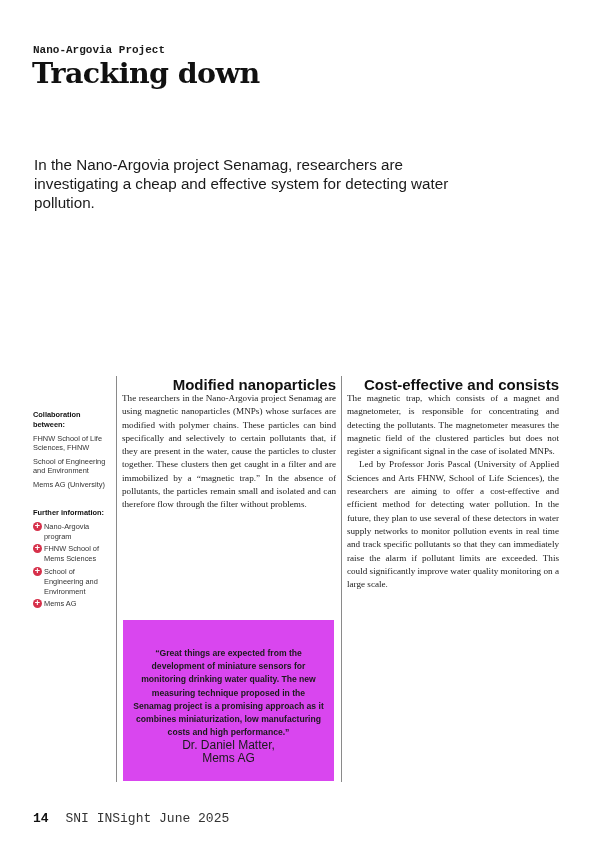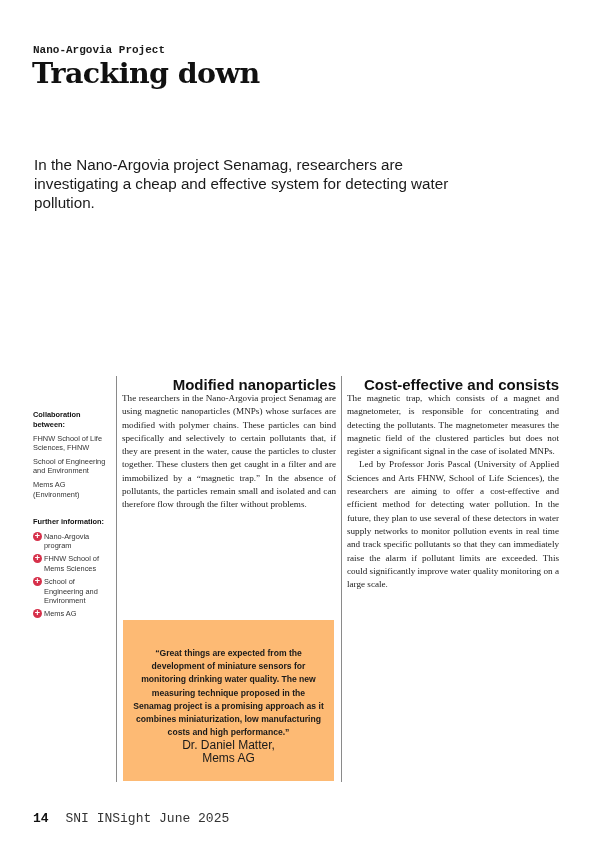--- a/index.html
+++ b/index.html
@@ -40,21 +40,21 @@
       text-align: justify; hyphens: manual;
     }
     .col h2 {
       margin: 0 0 1px 0; font-family: "Liberation Sans", sans-serif; font-weight: bold;
       font-size: 15px; line-height: 12px; color: #111; text-align: right;
     }
     .col p { margin: 0; }
     .col p.indent { text-indent: 12px; }
     .quote-box {
       position: absolute; left: 123px; top: 620px; width: 211px; height: 161px;
-      background: #fdba74;
+      background: #d946ef;
       font-family: "Liberation Sans", sans-serif; text-align: center; color: #1a1a1a;
     }
     .quote-text {
       margin: 27px 10px 0 10px; font-weight: bold; font-size: 8.6px; line-height: 13.2px;
     }
     .quote-author { font-size: 12px; line-height: 12.5px; margin-top: 0; }
     .footer {
       position: absolute; left: 33px; top: 811px;
       font-family: Liberation Mono, monospace; font-size: 13px; color: #333;
     }
@@ -68,21 +68,21 @@
 <h1 class="title">
   <span>Tracking down</span><br>
 </h1>
 
 <p class="lead">In the Nano-Argovia project Senamag, researchers are investigating a cheap and effective system for detecting water pollution.</p>
 
 <aside class="sidebar">
   <div class="sb-head">Collaboration between:</div>
   <div class="sb-item">FHNW School of Life Sciences, FHNW</div>
   <div class="sb-item">School of Engineering and Environment</div>
-  <div class="sb-item">Mems AG (Environment)</div>
+  <div class="sb-item">Mems AG (University)</div>
 
   <div class="sb-head sb-section2">Further information:</div>
 
   <div class="link-row">
     <span class="plus-icon">+</span>
     <span class="link-text">Nano-Argovia program</span>
   </div>
   <div class="link-row">
     <span class="plus-icon">+</span>
     <span class="link-text">FHNW School of Mems Sciences</span>

